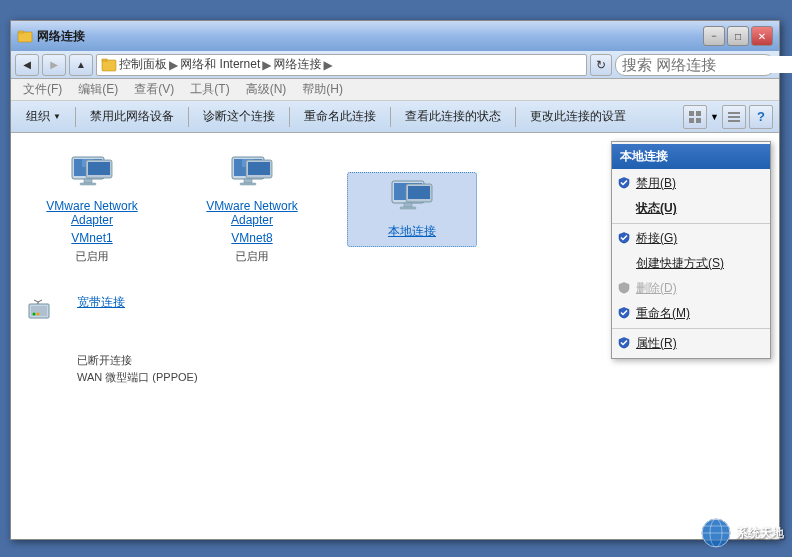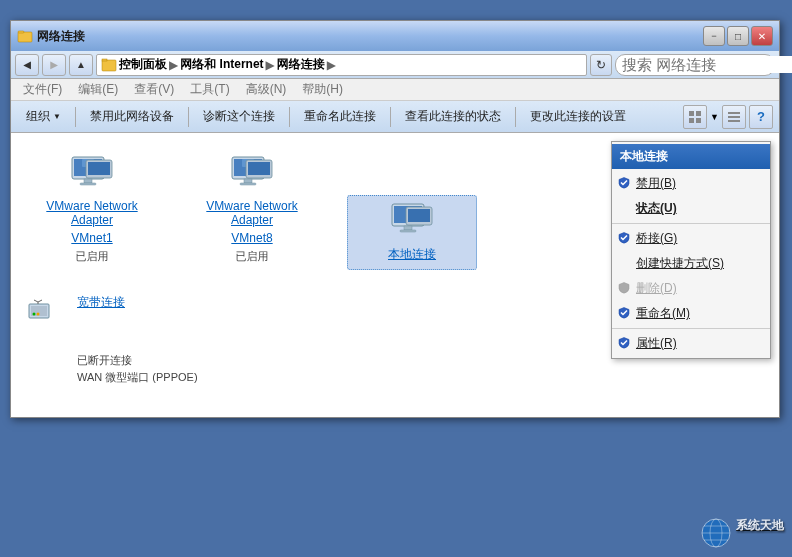--- a/index.html
+++ b/index.html
@@ -12,21 +12,21 @@
       overflow: hidden;
       position: relative;
     }
 
     
     .window {
       position: absolute;
       top: 20px;
       left: 10px;
       width: 770px;
-      height: 398px;
+      height: 520px;
       background: #f0f0f0;
       border: 1px solid #888;
       box-shadow: 2px 2px 8px rgba(0,0,0,0.5);
       display: flex;
       flex-direction: column;
     }
 
     
     .title-bar {
       height: 30px;
@@ -107,23 +107,22 @@
       align-items: center;
       padding: 0 4px;
       font-size: 12px;
       color: #333;
       gap: 2px;
     }
     .breadcrumb-sep {
       color: #666;
     }
     .breadcrumb-item {
-      color: #000000;
-      cursor: pointer;
-      font-weight: bold;
+      color: #404040;
+      cursor: pointer;
     }
     .refresh-btn {
       width: 22px;
       height: 22px;
       background: linear-gradient(to bottom, #e8f0fa, #c8d8f0);
       border: 1px solid #aaa;
       border-radius: 3px;
       cursor: pointer;
       display: flex;
       align-items: center;
@@ -235,21 +234,21 @@
       flex-direction: column;
       gap: 16px;
       position: relative;
     }
 
     
     .network-items-row {
       display: flex;
       flex-direction: row;
       gap: 30px;
-      align-items: flex-end;
+      align-items: center;
     }
 
     .network-item {
       display: flex;
       flex-direction: column;
       align-items: center;
       gap: 4px;
       cursor: pointer;
       padding: 6px;
       border-radius: 3px;
@@ -363,24 +362,23 @@
       background: #c8d8f0;
       border: 1px dotted #4488cc;
     }
 
     
     .watermark {
       position: absolute;
       bottom: 8px;
       right: 8px;
       display: flex;
-      align-items: flex-start;
+      align-items: center;
       gap: 4px;
       opacity: 0.85;
-      text-decoration: underline;
     }
     .watermark-globe {
       width: 32px;
       height: 32px;
     }
     .watermark-text {
       font-size: 12px;
       color: white;
       font-weight: bold;
       text-shadow: 1px 1px 2px rgba(0,0,0,0.7);

